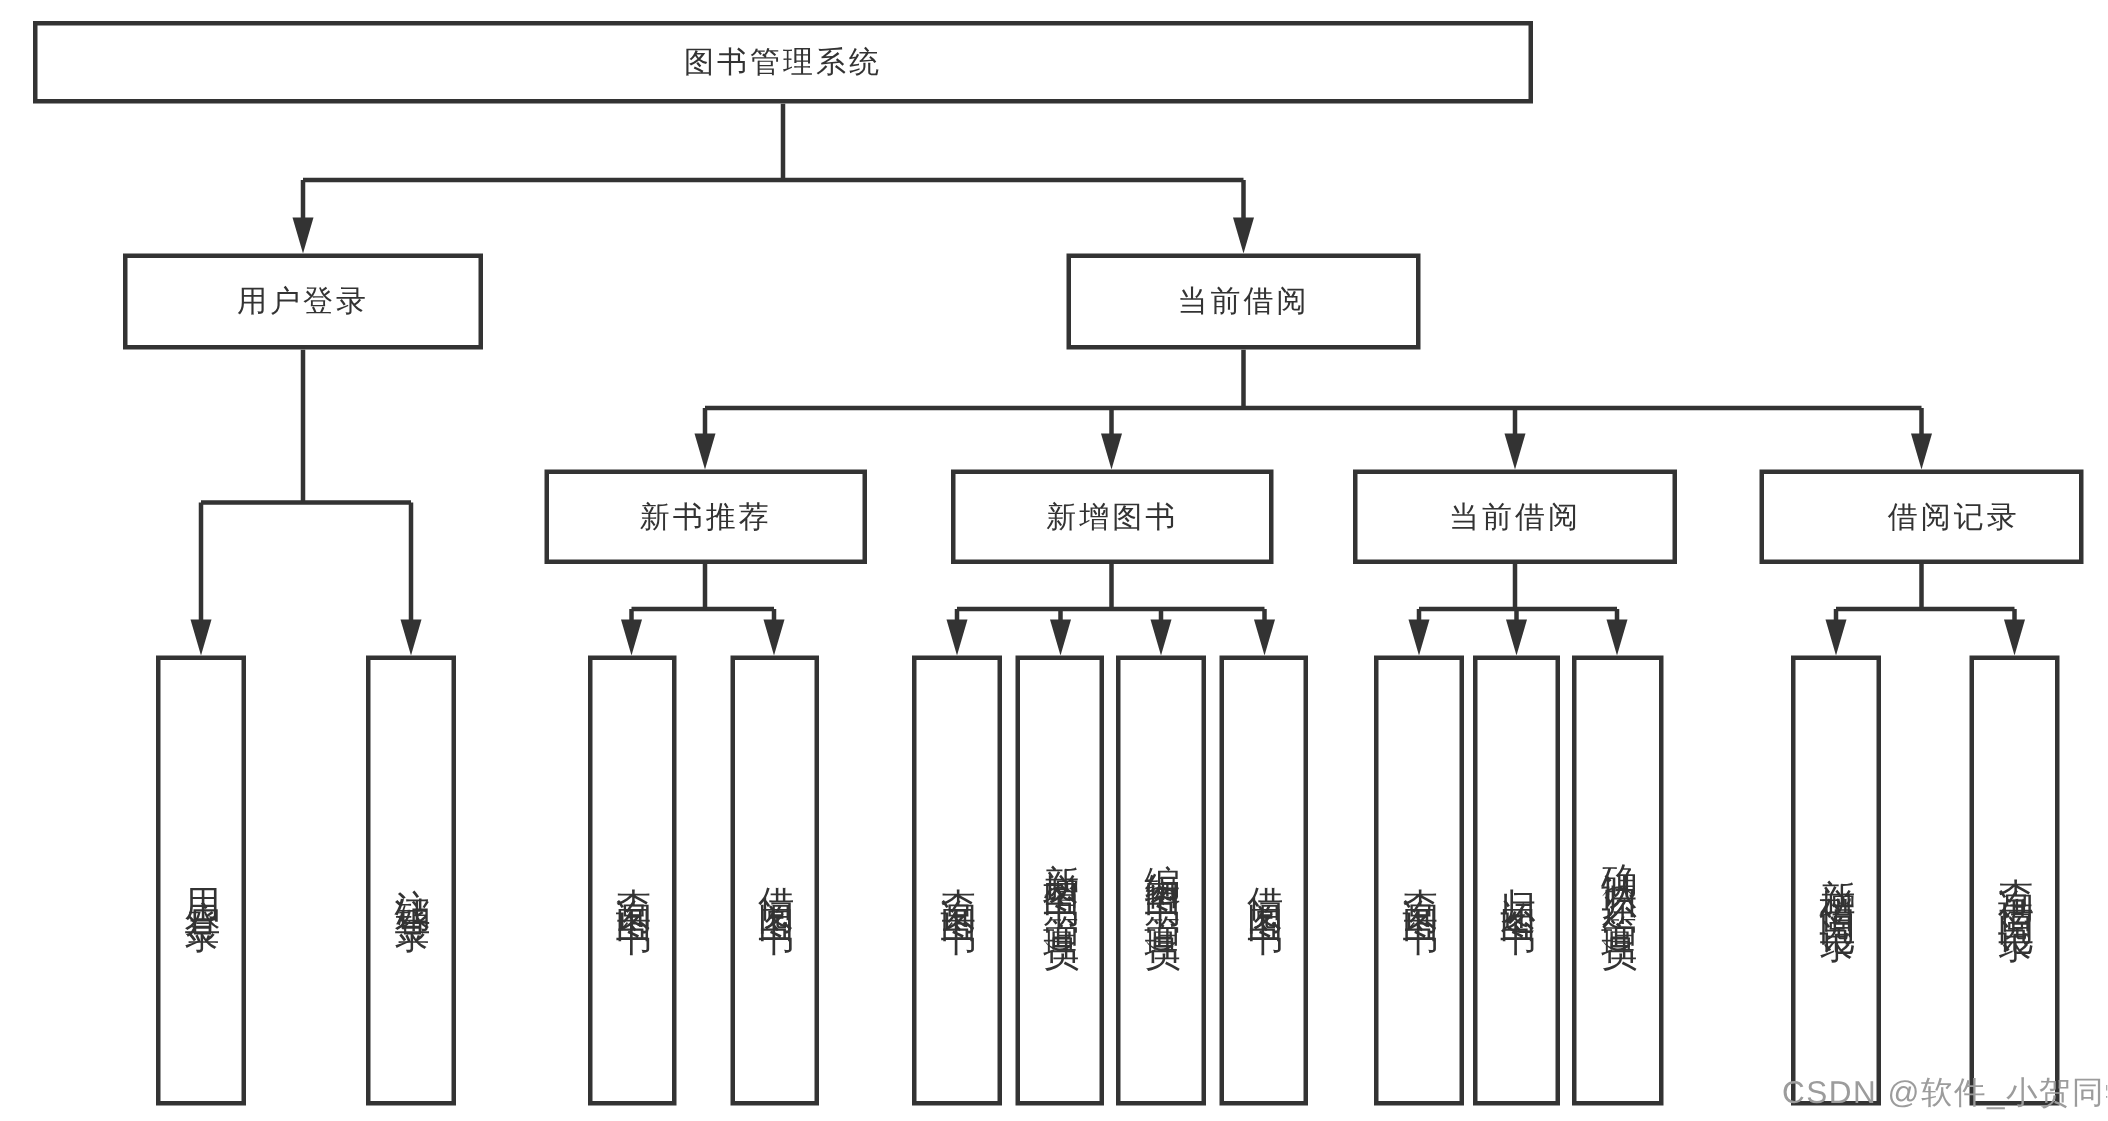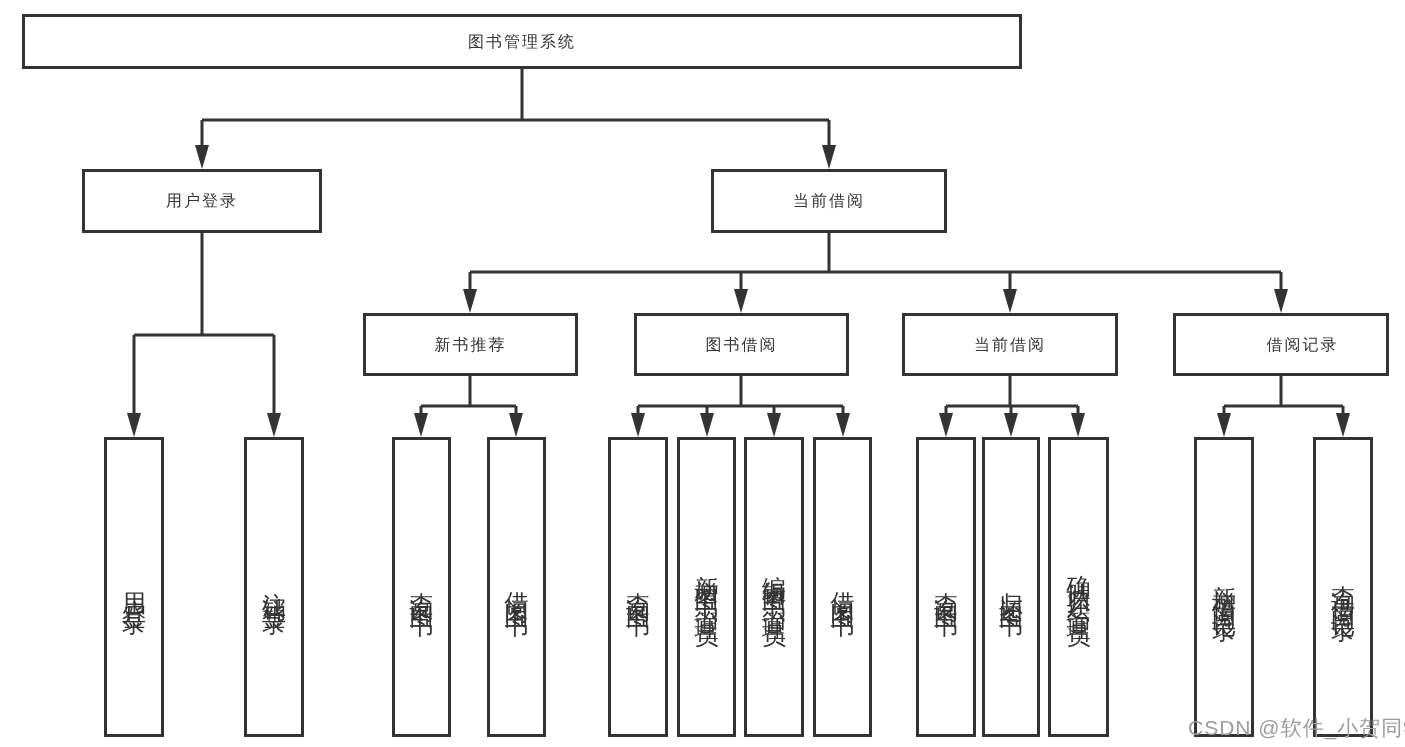--- a/index.html
+++ b/index.html
@@ -22,21 +22,21 @@
     background: #ffffff;
     border: 3px solid #333333;
     box-sizing: border-box;
     display: flex;
     align-items: center;
     justify-content: center;
     z-index: 2;
     color: #333333;
   }
   .node .hlabel {
-    font-size: 16px;
+    font-size: 20px;
     letter-spacing: 2px;
     color: #333333;
     white-space: nowrap;
     line-height: 1;
   }
   .node .vlabel {
     writing-mode: vertical-rl;
     text-orientation: mixed;
     font-size: 24px;
     line-height: 1;
@@ -133,21 +133,21 @@
     <span class="hlabel">用户登录</span>
   </div>
   <div class="node n-l2b">
     <span class="hlabel">当前借阅</span>
   </div>
 
   <div class="node n-l3a">
     <span class="hlabel">新书推荐</span>
   </div>
   <div class="node n-l3b">
-    <span class="hlabel">图书借阅</span>
+    <span class="hlabel">新增图书</span>
   </div>
   <div class="node n-l3c">
     <span class="hlabel">当前借阅</span>
   </div>
   <div class="node n-l3d">
     <span class="hlabel">借阅记录</span>
   </div>
 
   <div class="node vbox n-a1">
     <span class="vlabel">用户登录</span>

